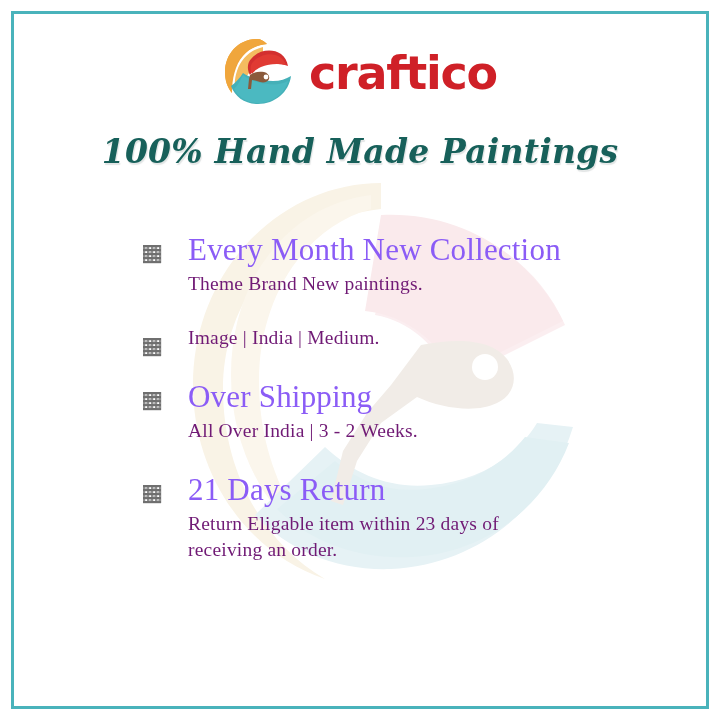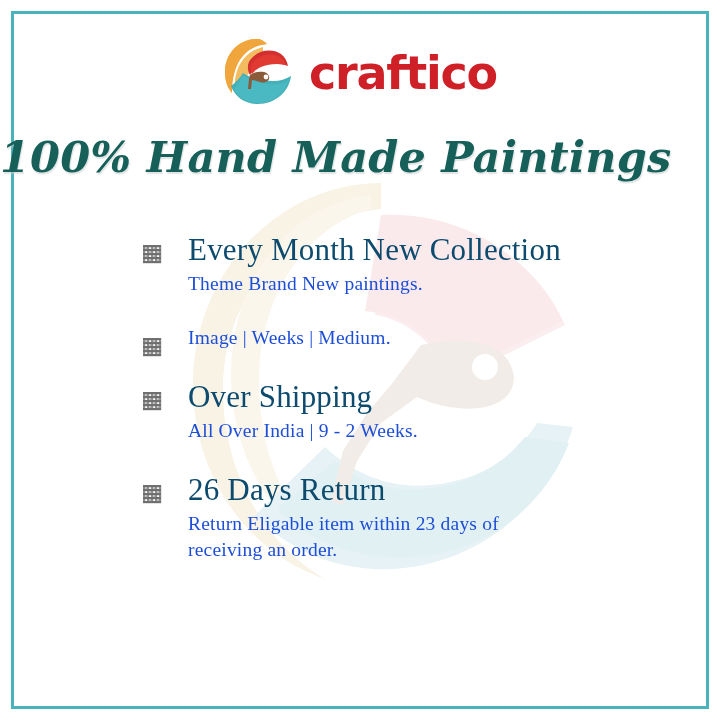--- a/index.html
+++ b/index.html
@@ -75,24 +75,25 @@
     position: relative;
     top: 2px;
   }
 
   
   #headline {
     position: absolute;
     left: 0;
     top: 132px;
     width: 720px;
+    text-align: center;
     font-family: "DejaVu Serif", serif;
     font-style: italic;
     font-weight: bold;
-    font-size: 43px;
+    font-size: 33px;
     letter-spacing: 0.2px;
     color: #17605a;
     text-shadow: 1px 2px 1px rgba(200, 205, 205, 0.55);
     white-space: nowrap;
   }
 
   
   #features {
     position: absolute;
     left: 142px;
@@ -112,29 +113,29 @@
     top: 12px;
     width: 20px;
     height: 20px;
   }
   .bullet svg { display: block; width: 100%; height: 100%; }
 
   .feature-title {
     font-family: "Liberation Serif", serif;
     font-size: 31px;
     line-height: 1.16;
-    color: #0c4a6e;
+    color: #8b5cf6;
     letter-spacing: 0.2px;
     white-space: nowrap;
   }
   .feature-sub {
     font-family: "Liberation Serif", serif;
     font-size: 19.5px;
     line-height: 1.34;
-    color: #1d4ed8;
+    color: #701a75;
     letter-spacing: 0.2px;
     margin-top: 3px;
   }
 </style>
 </head>
 <body>
 
 <div id="card">
 
   <div id="frame"></div>
@@ -260,21 +261,21 @@
             <rect x="11.2" y="3.2" width="1.9" height="1.9"></rect>
             <rect x="7.2" y="7.2" width="1.9" height="1.9"></rect>
             <rect x="15.2" y="7.2" width="1.9" height="1.9"></rect>
             <rect x="3.2" y="11.2" width="1.9" height="1.9"></rect>
             <rect x="11.2" y="11.2" width="1.9" height="1.9"></rect>
             <rect x="7.2" y="15.2" width="1.9" height="1.9"></rect>
             <rect x="15.2" y="15.2" width="1.9" height="1.9"></rect>
           </g>
         </svg>
       </span>
-      <div class="feature-sub">Image | Weeks | Medium.</div>
+      <div class="feature-sub">Image | India | Medium.</div>
     </div>
 
     <div class="feature">
       <span class="bullet">
         <svg viewBox="0 0 20 20" xmlns="http://www.w3.org/2000/svg">
           <rect x="0" y="0" width="20" height="20" fill="#ffffff"></rect>
           <g fill="#8e8e8e">
             <rect x="1" y="1" width="2.2" height="18"></rect>
             <rect x="5" y="1" width="2.2" height="18"></rect>
             <rect x="9" y="1" width="2.2" height="18"></rect>
@@ -294,21 +295,21 @@
             <rect x="7.2" y="7.2" width="1.9" height="1.9"></rect>
             <rect x="15.2" y="7.2" width="1.9" height="1.9"></rect>
             <rect x="3.2" y="11.2" width="1.9" height="1.9"></rect>
             <rect x="11.2" y="11.2" width="1.9" height="1.9"></rect>
             <rect x="7.2" y="15.2" width="1.9" height="1.9"></rect>
             <rect x="15.2" y="15.2" width="1.9" height="1.9"></rect>
           </g>
         </svg>
       </span>
       <div class="feature-title">Over Shipping</div>
-      <div class="feature-sub">All Over India | 9 - 2 Weeks.</div>
+      <div class="feature-sub">All Over India | 3 - 2 Weeks.</div>
     </div>
 
     <div class="feature">
       <span class="bullet">
         <svg viewBox="0 0 20 20" xmlns="http://www.w3.org/2000/svg">
           <rect x="0" y="0" width="20" height="20" fill="#ffffff"></rect>
           <g fill="#8e8e8e">
             <rect x="1" y="1" width="2.2" height="18"></rect>
             <rect x="5" y="1" width="2.2" height="18"></rect>
             <rect x="9" y="1" width="2.2" height="18"></rect>
@@ -327,18 +328,18 @@
             <rect x="11.2" y="3.2" width="1.9" height="1.9"></rect>
             <rect x="7.2" y="7.2" width="1.9" height="1.9"></rect>
             <rect x="15.2" y="7.2" width="1.9" height="1.9"></rect>
             <rect x="3.2" y="11.2" width="1.9" height="1.9"></rect>
             <rect x="11.2" y="11.2" width="1.9" height="1.9"></rect>
             <rect x="7.2" y="15.2" width="1.9" height="1.9"></rect>
             <rect x="15.2" y="15.2" width="1.9" height="1.9"></rect>
           </g>
         </svg>
       </span>
-      <div class="feature-title">26 Days Return</div>
+      <div class="feature-title">21 Days Return</div>
       <div class="feature-sub" style="max-width: 360px; white-space: normal;">Return Eligable item within 23 days of receiving an order.</div>
     </div>
 
   </div>
 </div>
 
 </body></html>

